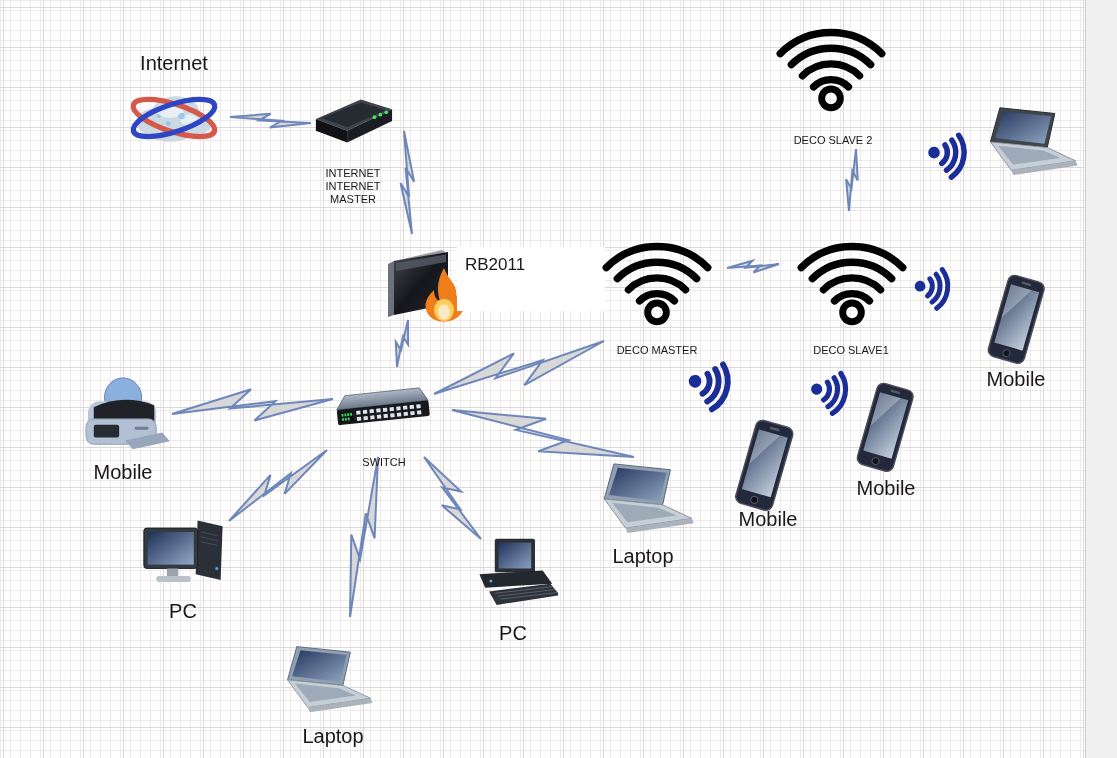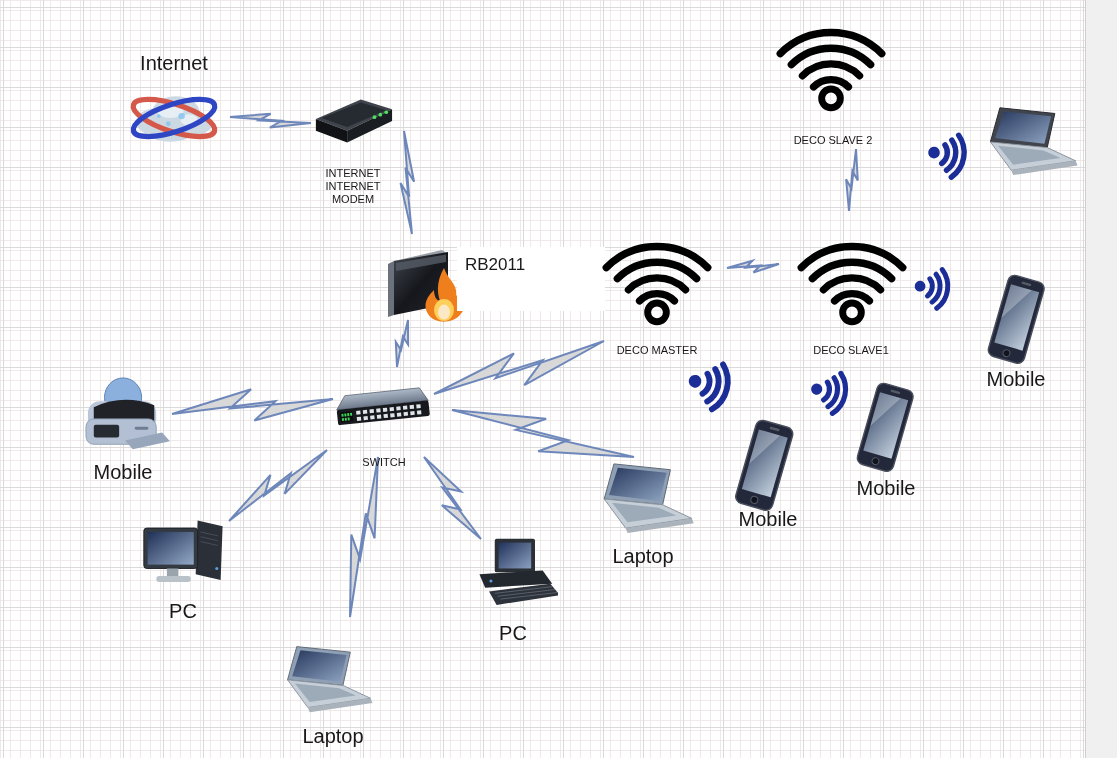--- a/index.html
+++ b/index.html
@@ -73,21 +73,21 @@
       <polygon points="6,26 38,38 38,50 6,38" fill="#101216"></polygon>
       <polygon points="38,38 84,16 84,28 38,50" fill="#1a1d22"></polygon>
       <circle cx="66" cy="24" r="1.9" fill="#4be05e"></circle>
       <circle cx="72" cy="21.5" r="1.9" fill="#4be05e"></circle>
       <circle cx="78" cy="19" r="1.9" fill="#4be05e"></circle>
     </svg>
   </div>
   <div class="lbl small" style="left:353px;top:167px;">
     <span style="display:block">INTERNET</span>
     <span style="display:block">INTERNET</span>
-    <span style="display:block">MODEM</span>
+    <span style="display:block">MASTER</span>
   </div>
 
   <div class="node" style="left:386px;top:242px;">
     <svg width="78" height="84" viewBox="0 0 78 84">
       <defs>
         <linearGradient id="fwface" x1="0" y1="0" x2="1" y2="1">
           <stop offset="0" stop-color="#41474f"></stop>
             <stop offset="0.5" stop-color="#15171c"></stop>
             <stop offset="1" stop-color="#23262c"></stop>
         </linearGradient>

